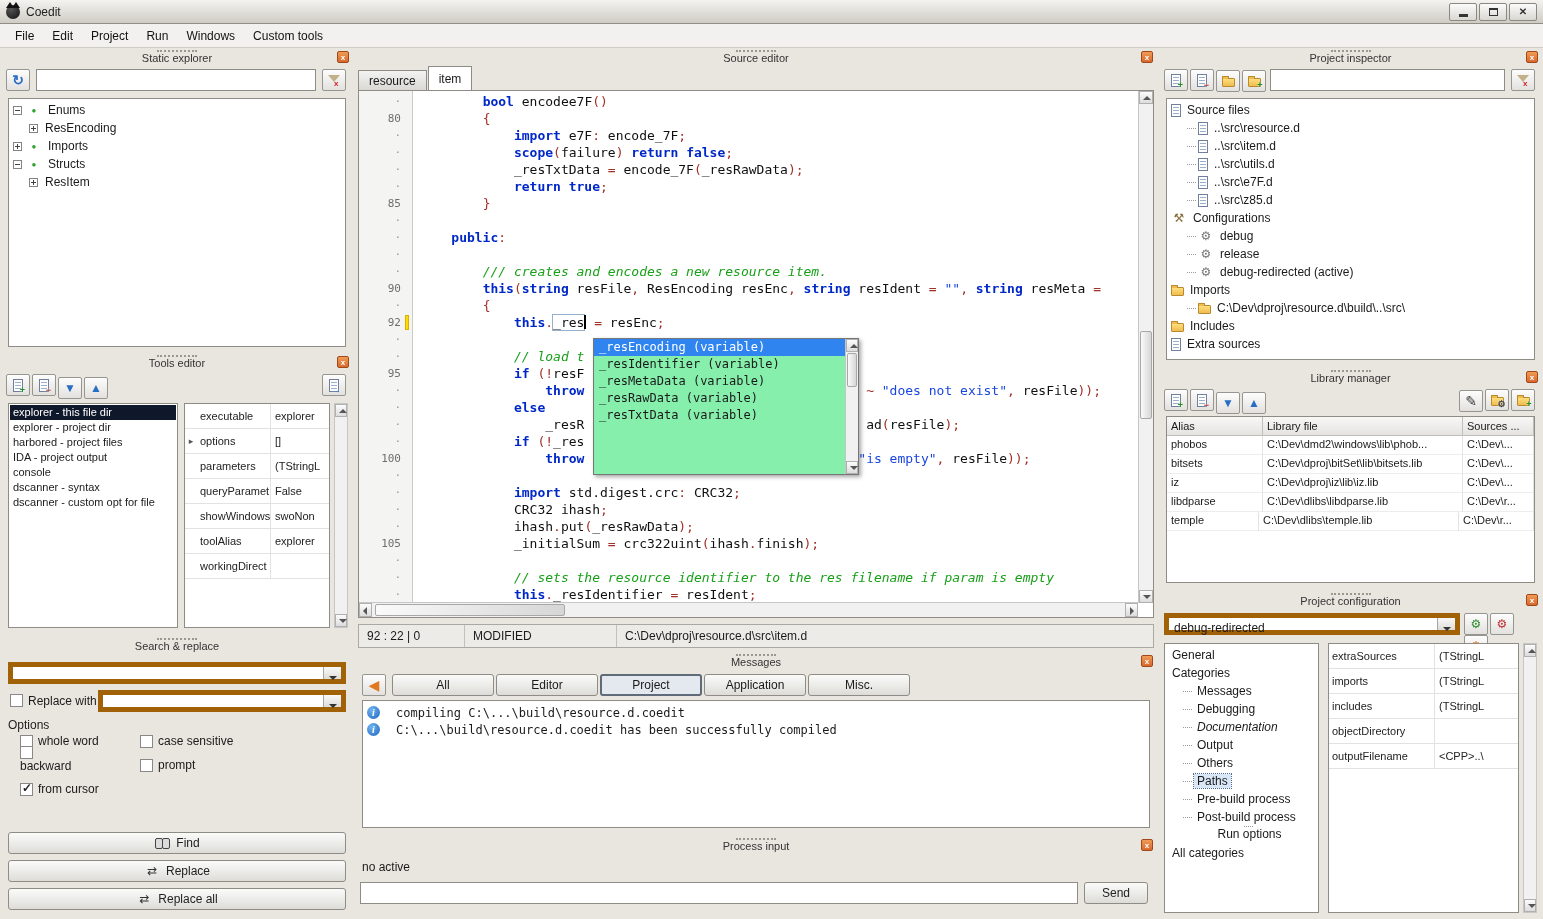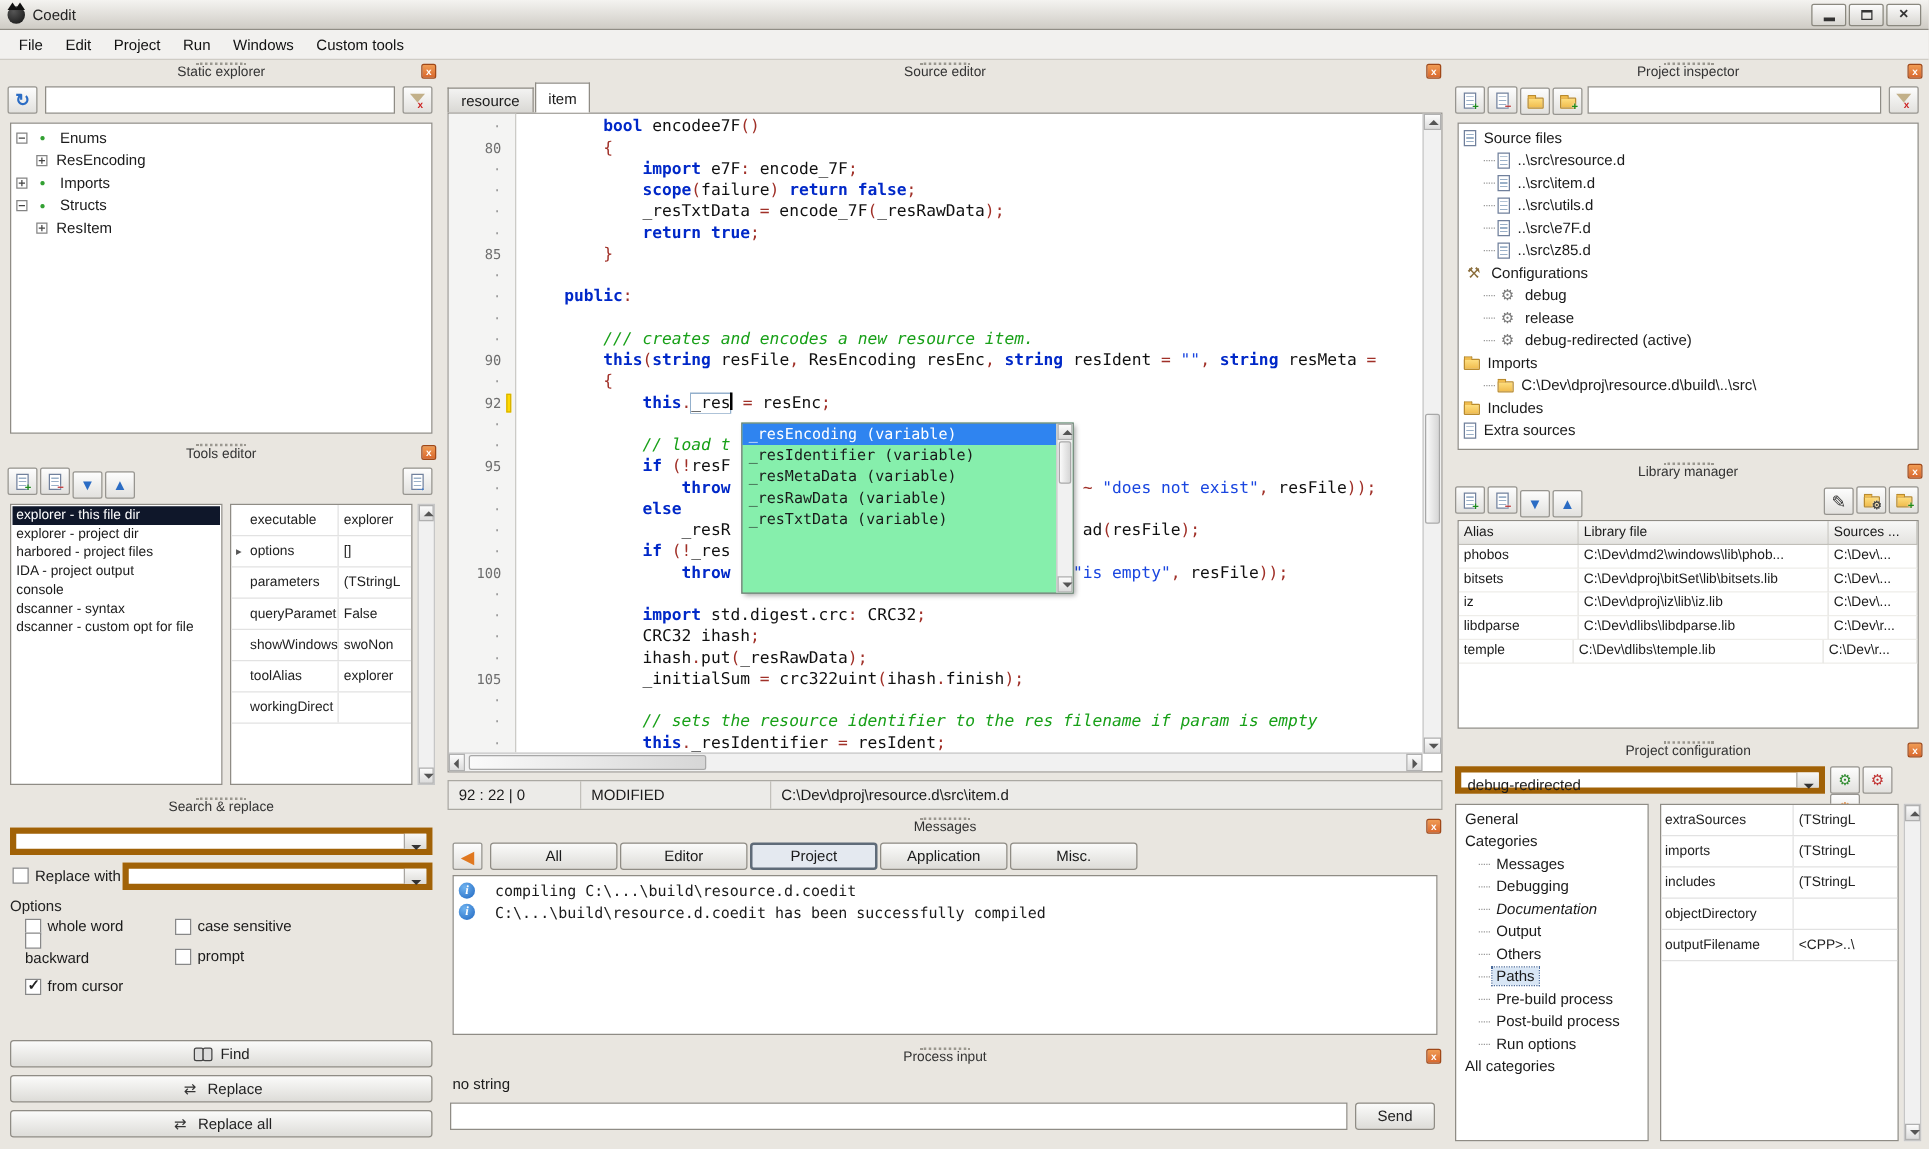--- a/index.html
+++ b/index.html
@@ -478,21 +478,21 @@
         <span>C:\...\build\resource.d.coedit has been successfully compiled</span>
       </div>
     </div>
 </div>
 
 <div class="panel" id="p-proc">
   <div class="phead">
     <span>Process input</span>
     <span class="pclose"></span>
   </div>
-  <div style="position:absolute;left:6px;top:24px;font-size:12px">no string</div>
+  <div style="position:absolute;left:6px;top:24px;font-size:12px">no active</div>
   <input class="text-input" style="position: absolute; left: 4px; top: 46px; width: 718px;" value="">
   <div class="btn" style="position:absolute;left:728px;right:8px;top:46px;height:22px">
     <span>Send</span>
   </div>
 </div>
 
 <div class="panel" id="p-inspect">
   <div class="phead">
     <span>Project inspector</span>
     <span class="pclose"></span>
@@ -722,21 +722,21 @@
         <span class="tlabel">Paths</span>
       </div>
       <div class="trow" style="padding-left: 16px;">
         <span class="conn"></span>
         <span class="tlabel">Pre-build process</span>
       </div>
       <div class="trow" style="padding-left: 16px;">
         <span class="conn"></span>
         <span class="tlabel">Post-build process</span>
       </div>
-      <div class="trow" style="padding-left: 16px;">
+      <div class="trow" style="padding-left: 16px; flex-direction: column;">
         <span class="conn"></span>
         <span class="tlabel">Run options</span>
       </div>
       <div class="trow" style="padding-left: 2px;">
         <span class="tlabel">All categories</span>
       </div>
     </div>
   <div class="wbox" style="left:168px;top:52px;right:22px;bottom:4px" id="pc-grid">
       <div class="prow">
         <span class="pname" style="width: 106px;">extraSources</span>

